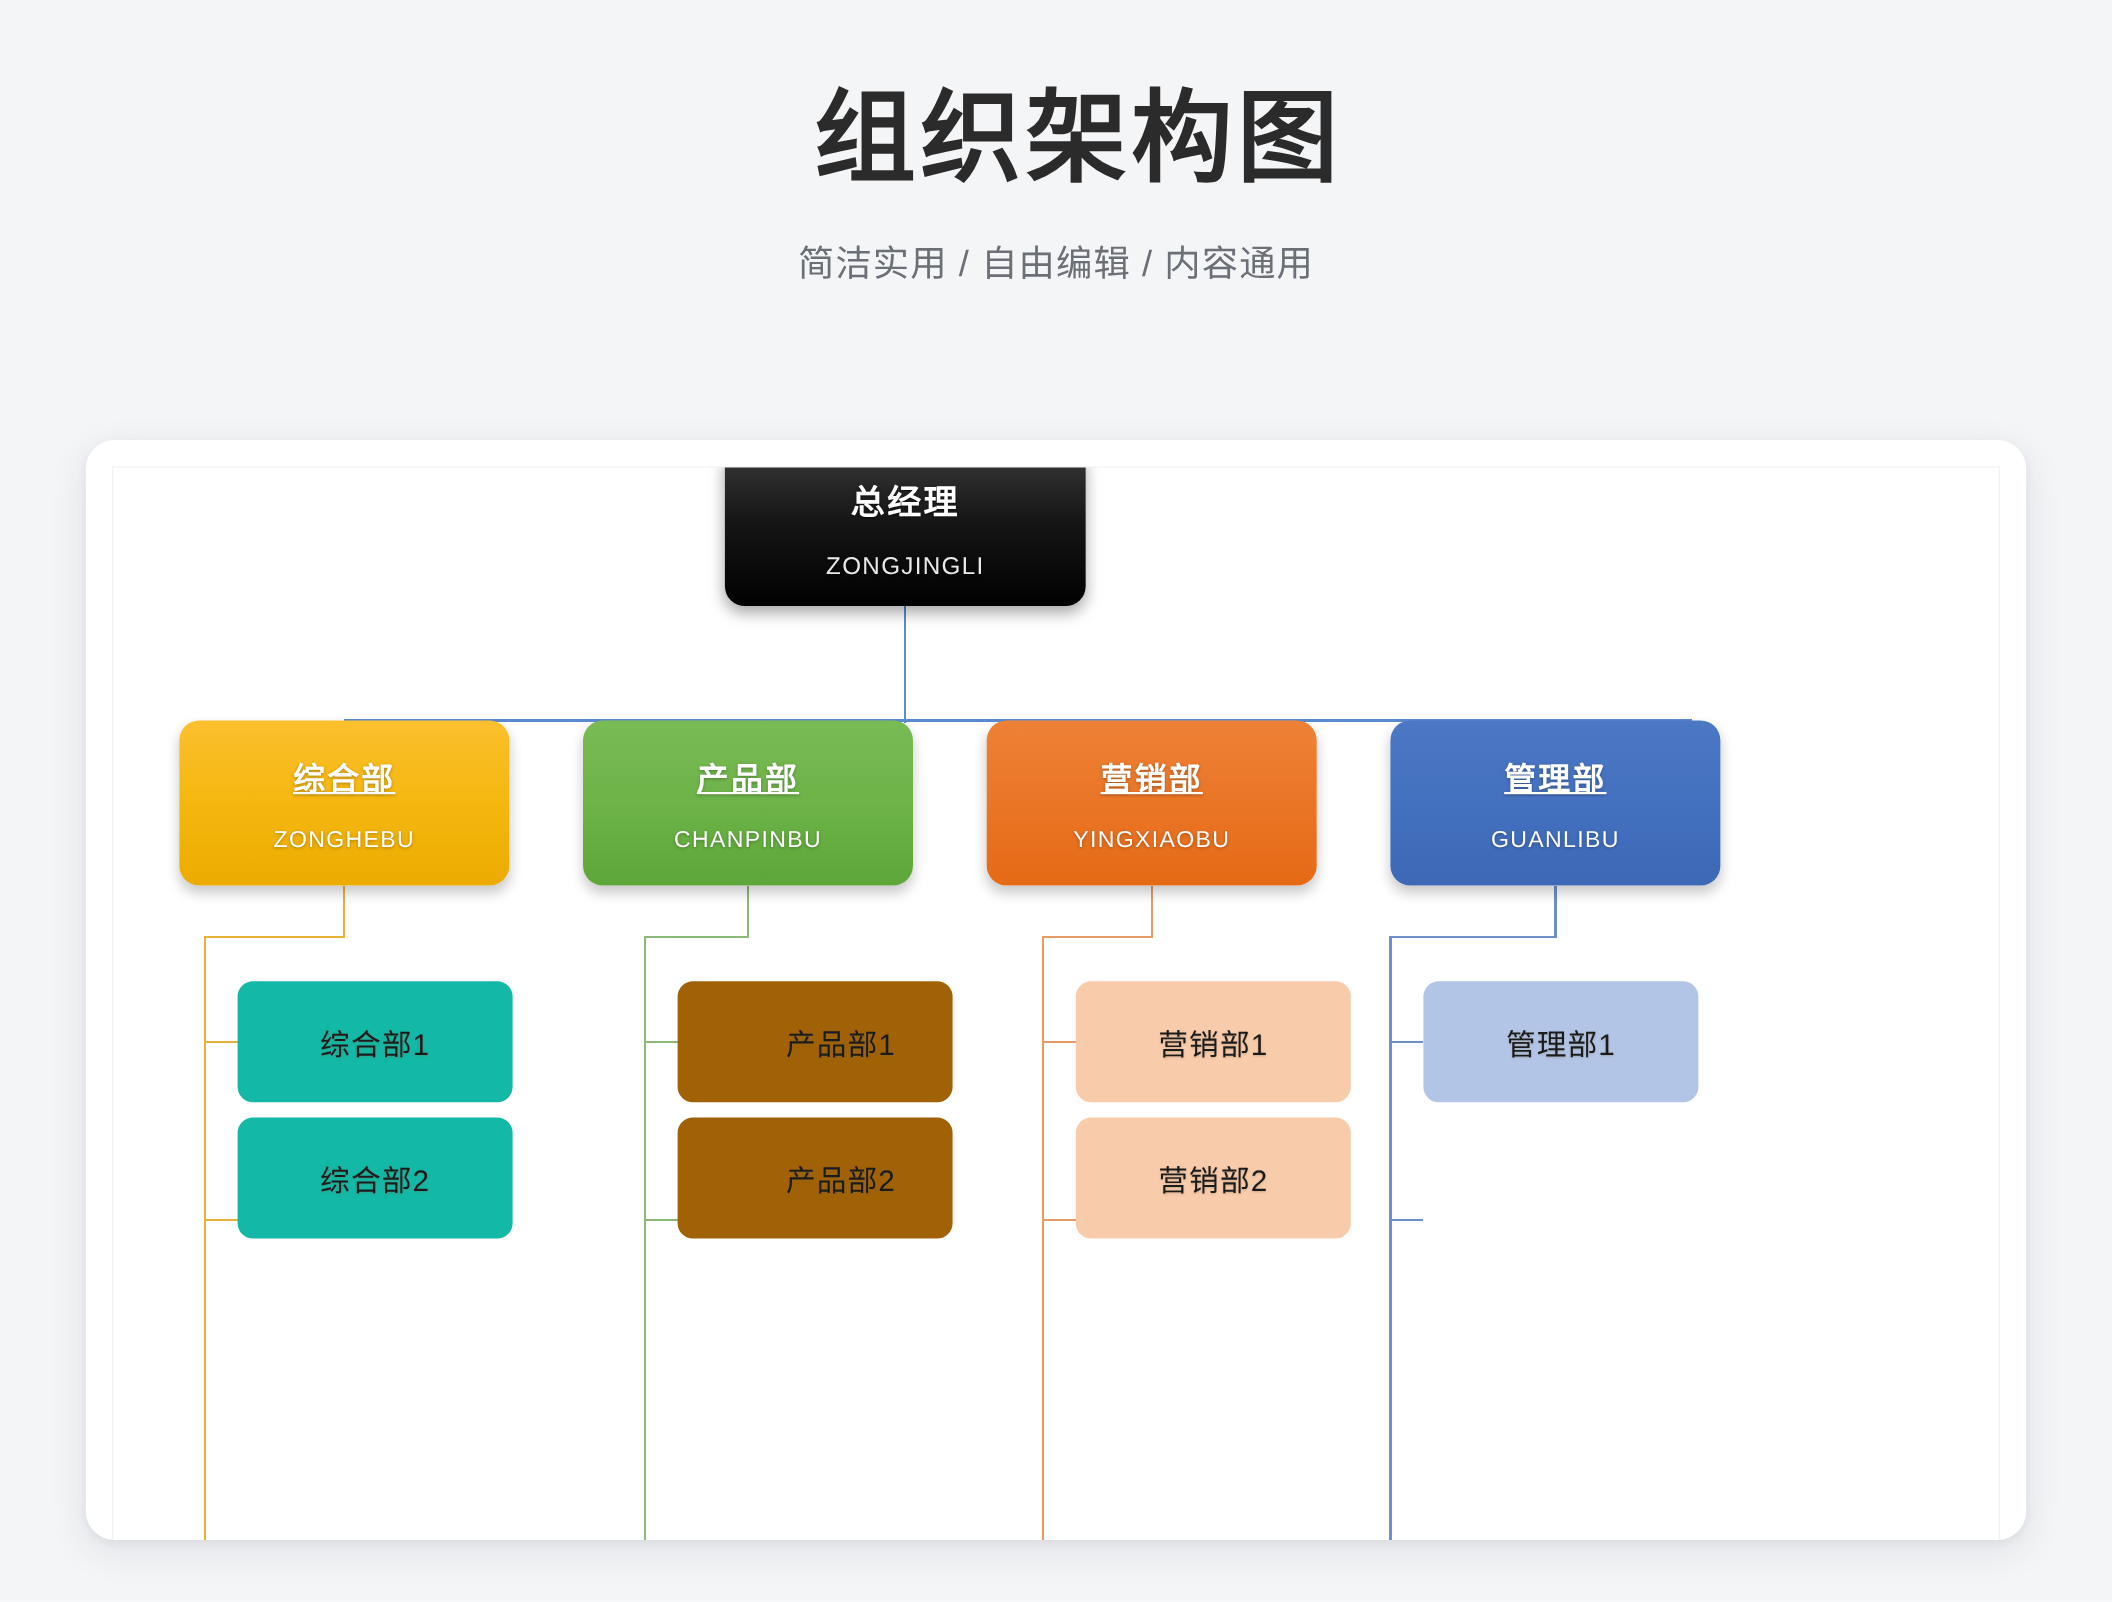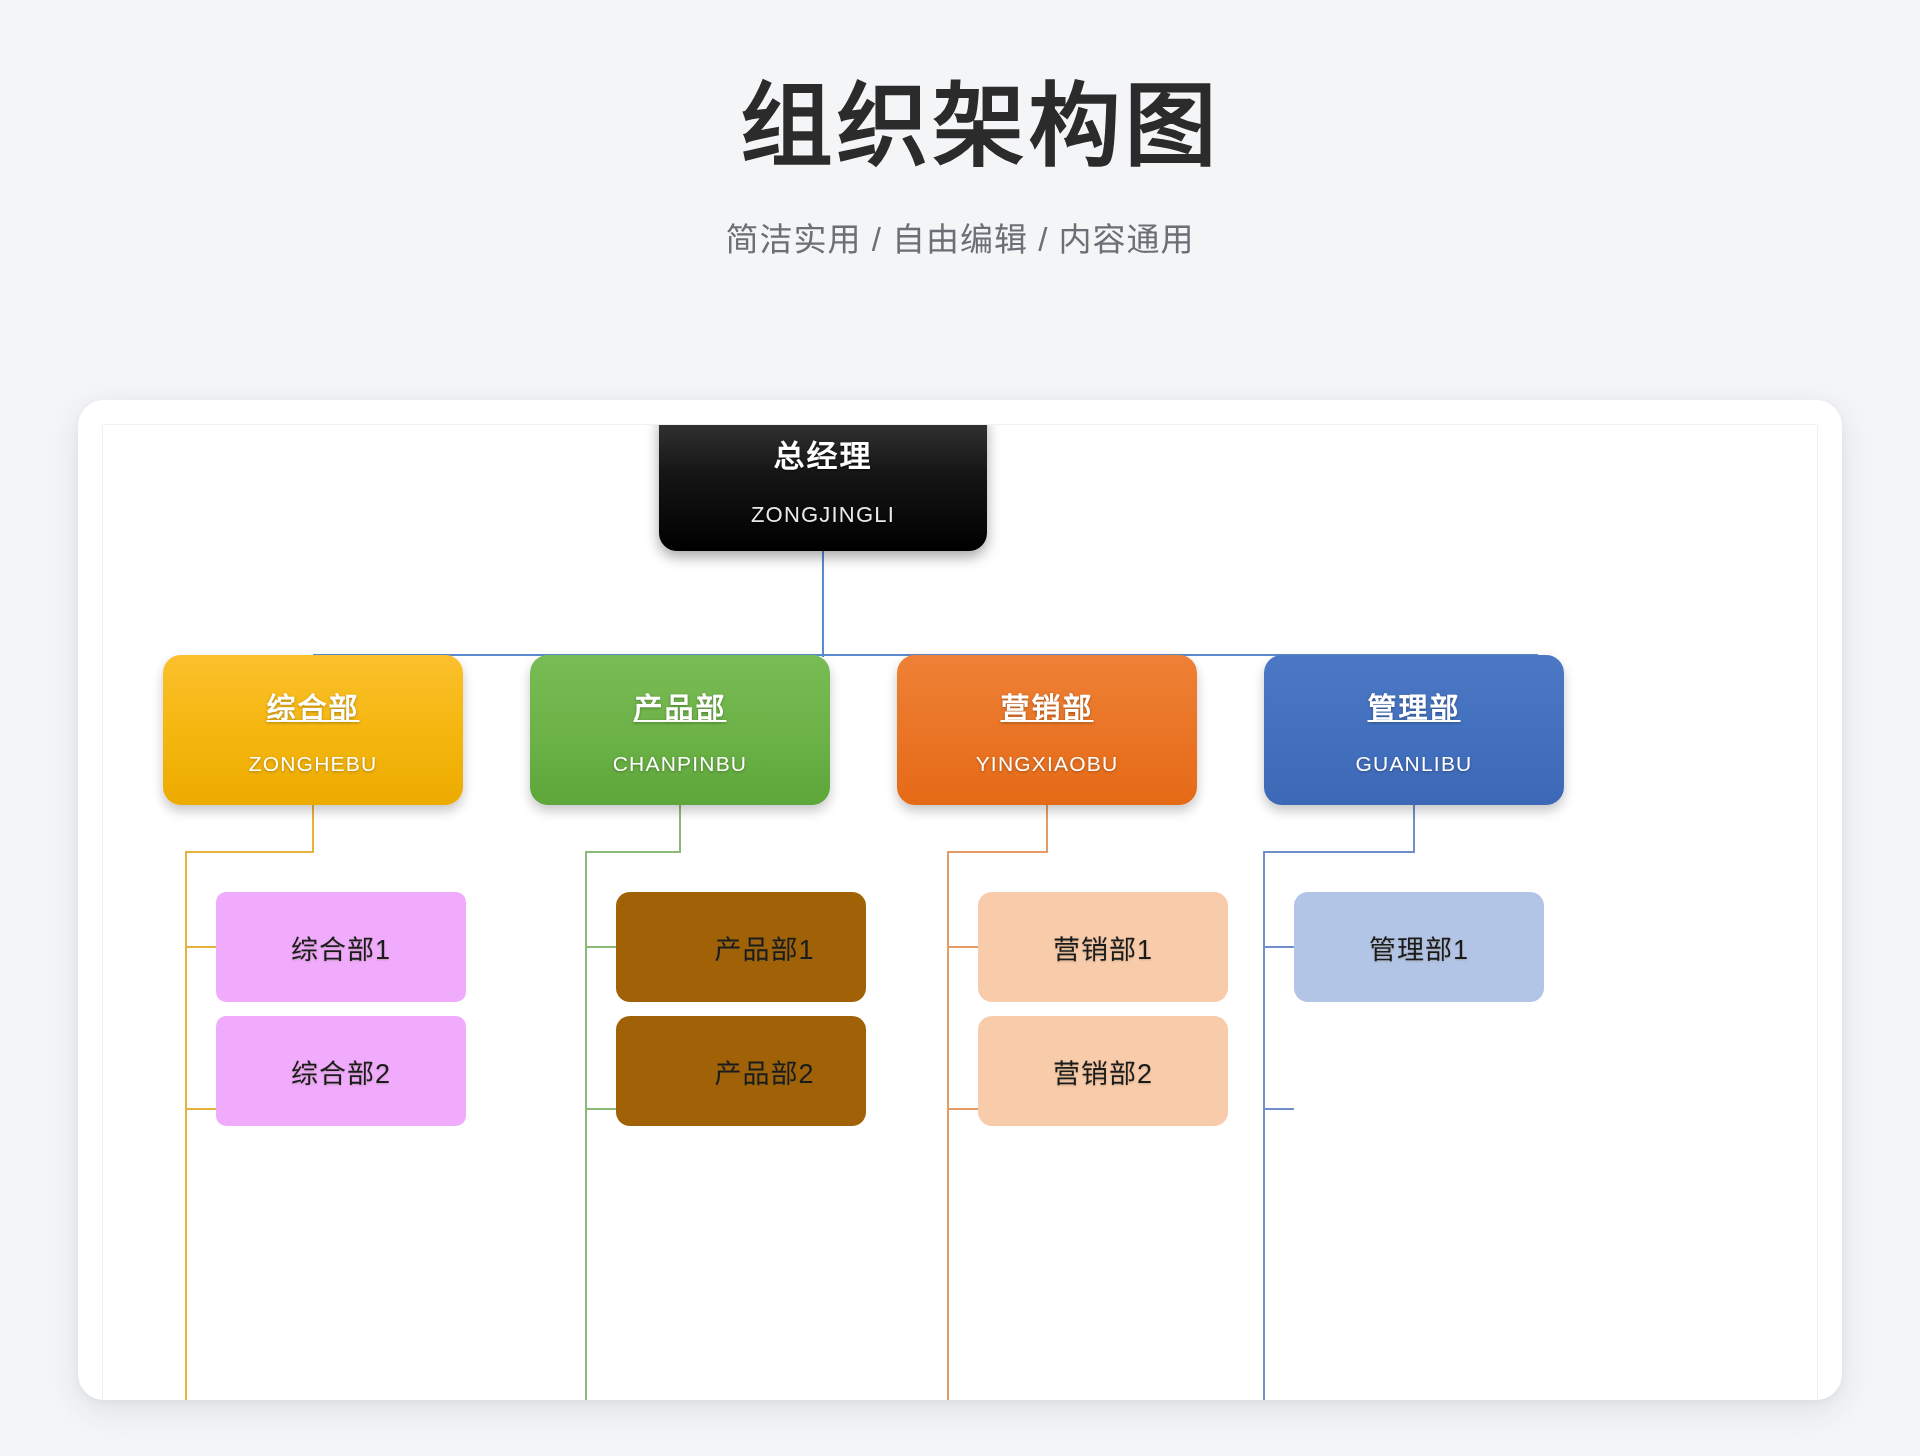--- a/index.html
+++ b/index.html
@@ -159,21 +159,21 @@
   .node-leaf .leaf-label {
     font-size: 27px;
     color: #1b1b1b;
     letter-spacing: 1px;
     text-shadow: 0 1px 2px rgba(120,110,70,0.35);
   }
 
   .node-leaf.r0 { top: 467px; }
   .node-leaf.r1 { top: 591px; }
 
-  .node-leaf.c0 { left: 113px;  background: #f0abfc; border-radius: 10px; }
+  .node-leaf.c0 { left: 113px;  background: #14b8a6; }
   .node-leaf.c1 { left: 513px;  background: #a16207; padding-left: 47px; }
   .node-leaf.c2 { left: 875px;  background: #f8cbab; }
   .node-leaf.c3 { left: 1191px; background: #b3c5e7; }
 </style>
 </head>
 <body>
 
 <div class="page-header">
   <h1 class="page-title">组织架构图</h1>
   <div class="page-subtitle">简洁实用 / 自由编辑 / 内容通用</div>

